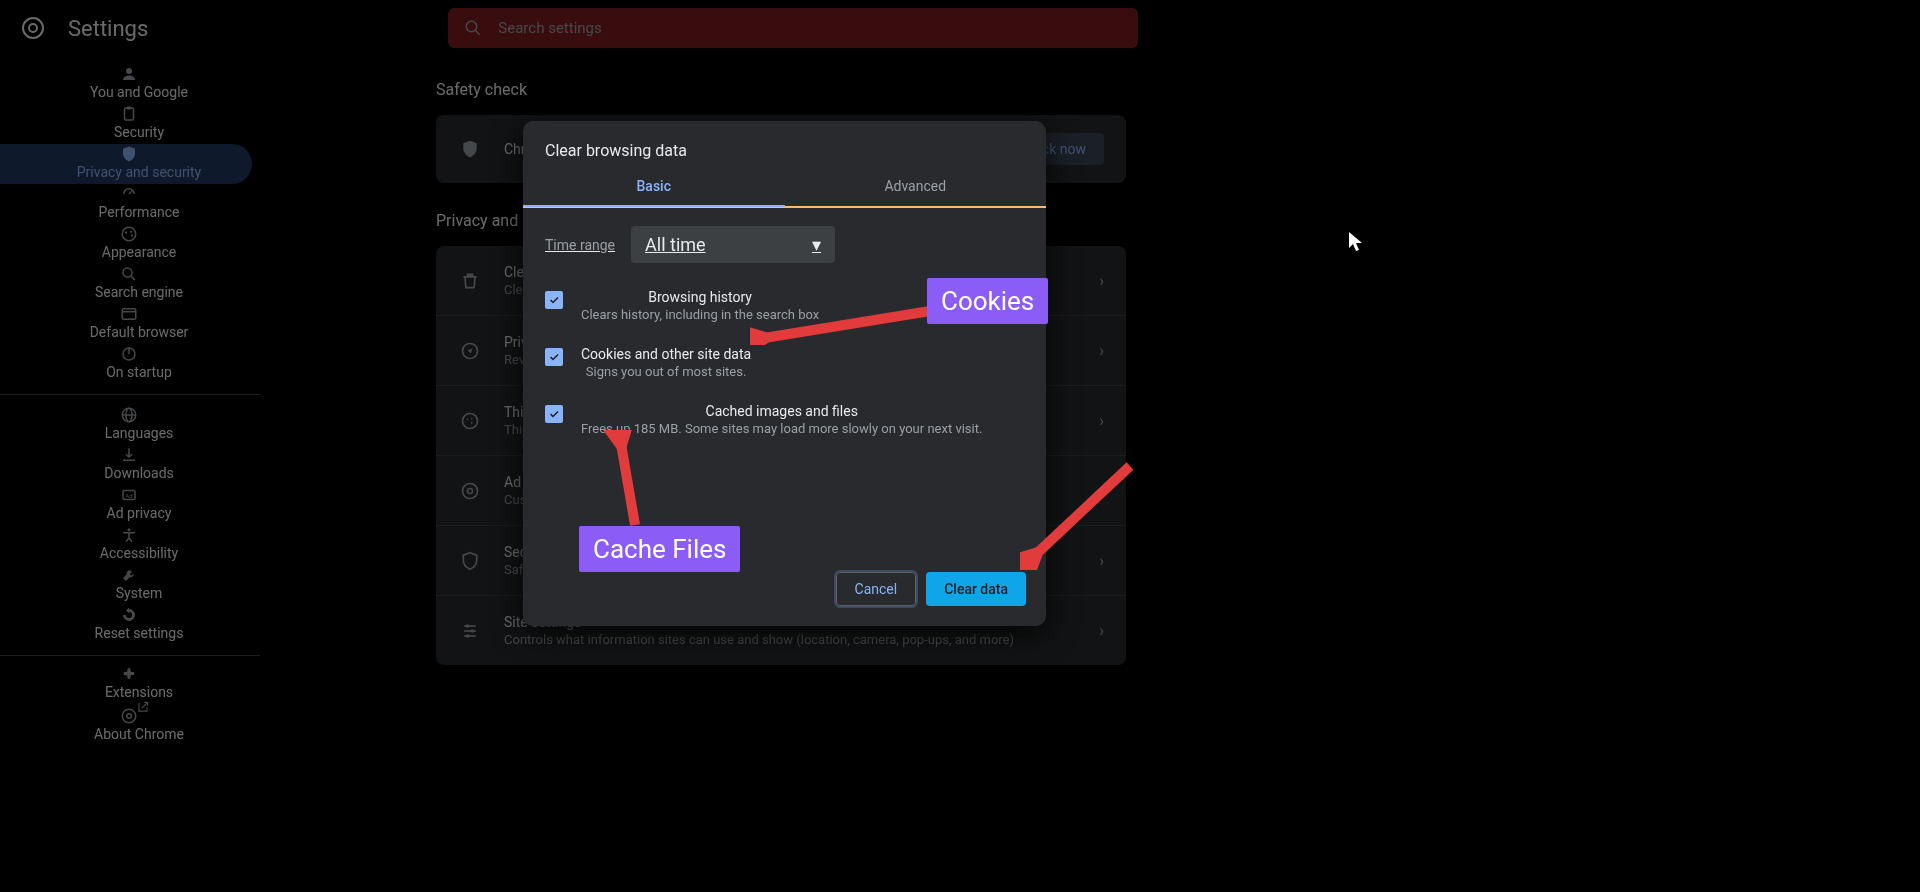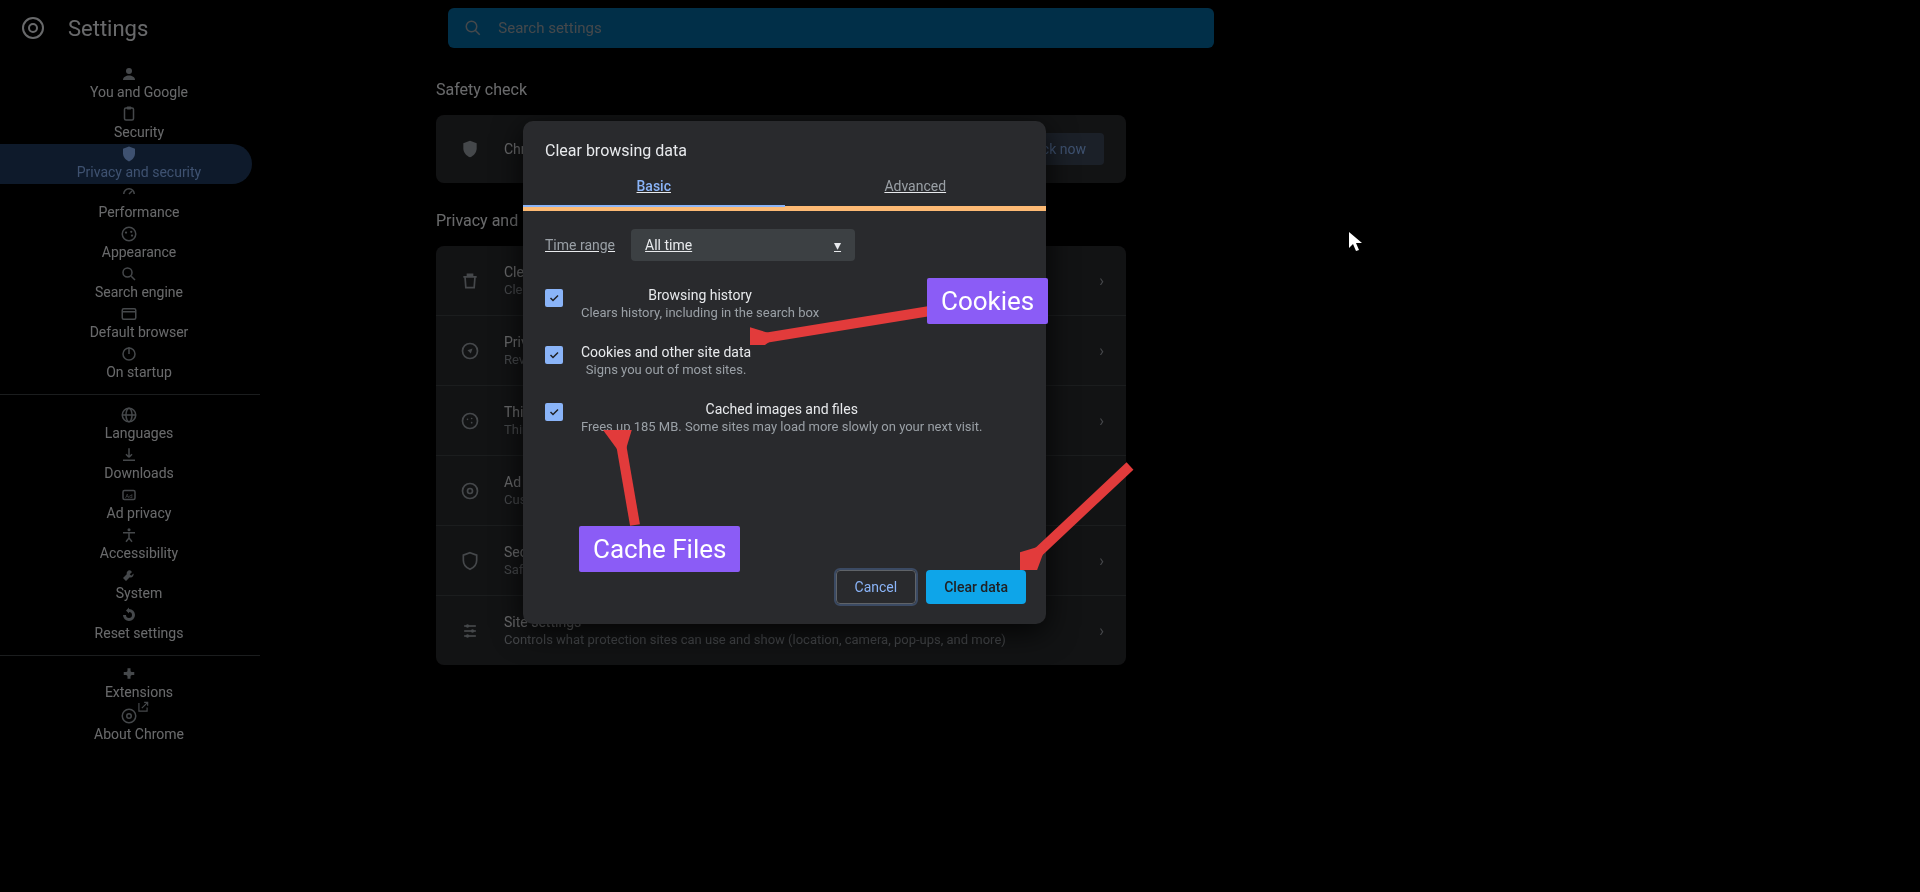--- a/index.html
+++ b/index.html
@@ -10,23 +10,23 @@
     height: 56px;
     display: flex;
     align-items: center;
     padding: 0 20px;
     filter: brightness(0.45);
   }
   .app-logo { width: 26px; height: 26px; margin-right: 22px; display:flex; align-items:center; justify-content:center; }
   .app-title { font-size: 22px; font-weight: 400; color:#e8eaed; }
   .search-wrap {
     margin-left: 300px;
-    width: 766px;
+    width: 690px;
     height: 40px;
-    background:#0369a1;
+    background:#7f1d1d;
     border-radius: 6px;
     display:flex;
     align-items:center;
     padding: 0 16px;
     color:#9aa0a6;
   }
   .search-wrap svg { margin-right: 16px; flex-shrink:0; }
   .search-input {
     flex:1;
     background:transparent;
@@ -120,22 +120,21 @@
     color:#e8eaed;
     z-index: 50;
     overflow:hidden;
   }
   .modal-title {
     padding: 20px 22px 4px;
     font-size: 16px;
   }
   .tabs {
     display:flex;
-    border-bottom:5px solid #fdba74;
-    text-decoration:underline;
+    border-bottom:2px solid #fdba74;
   }
   .tab {
     flex:1;
     text-align:center;
     padding: 14px 0 12px;
     font-size:14px;
     color:#9aa0a6;
     cursor:pointer;
     position:relative;
   }
@@ -147,23 +146,23 @@
     height:2px;
     background:#8ab4f8;
   }
   .modal-body { padding: 18px 22px 6px; }
   .time-row { display:flex; align-items:center; gap:16px; margin-bottom:14px;text-decoration:underline; }
   .time-label { font-size:14px; color:#9aa0a6; }
   .select {
     background:#3c4043;
     border:none;
     color:#e8eaed;
-    font-size:14px;
+    font-size:18px;
     padding: 8px 14px;
-    width: 224px;
+    width: 204px;
     border-radius:4px;
     display:flex;
     align-items:center;
     justify-content:space-between;
     cursor:pointer;
   }
   .opt {
     display:flex;
     gap:18px;
     padding: 12px 0;
@@ -501,21 +500,21 @@
                 <line x1="5" y1="6" x2="19" y2="6" stroke="#9aa0a6" stroke-width="2"></line>
                 <line x1="5" y1="12" x2="19" y2="12" stroke="#9aa0a6" stroke-width="2"></line>
                 <line x1="5" y1="18" x2="19" y2="18" stroke="#9aa0a6" stroke-width="2"></line>
                 <circle cx="9" cy="6" r="2" fill="#9aa0a6"></circle>
                 <circle cx="15" cy="12" r="2" fill="#9aa0a6"></circle>
                 <circle cx="9" cy="18" r="2" fill="#9aa0a6"></circle>
               </svg>
             </span>
           <div class="row-text">
             <div class="row-title">Site settings</div>
-            <div class="row-sub">Controls what protection sites can use and show (location, camera, pop-ups, and more)</div>
+            <div class="row-sub">Controls what information sites can use and show (location, camera, pop-ups, and more)</div>
           </div>
           <span class="chev">›</span>
         </div>
       </div>
     </div>
   </div>
 </div>
 
 <div class="modal">
   <div class="modal-title">Clear browsing data</div>

